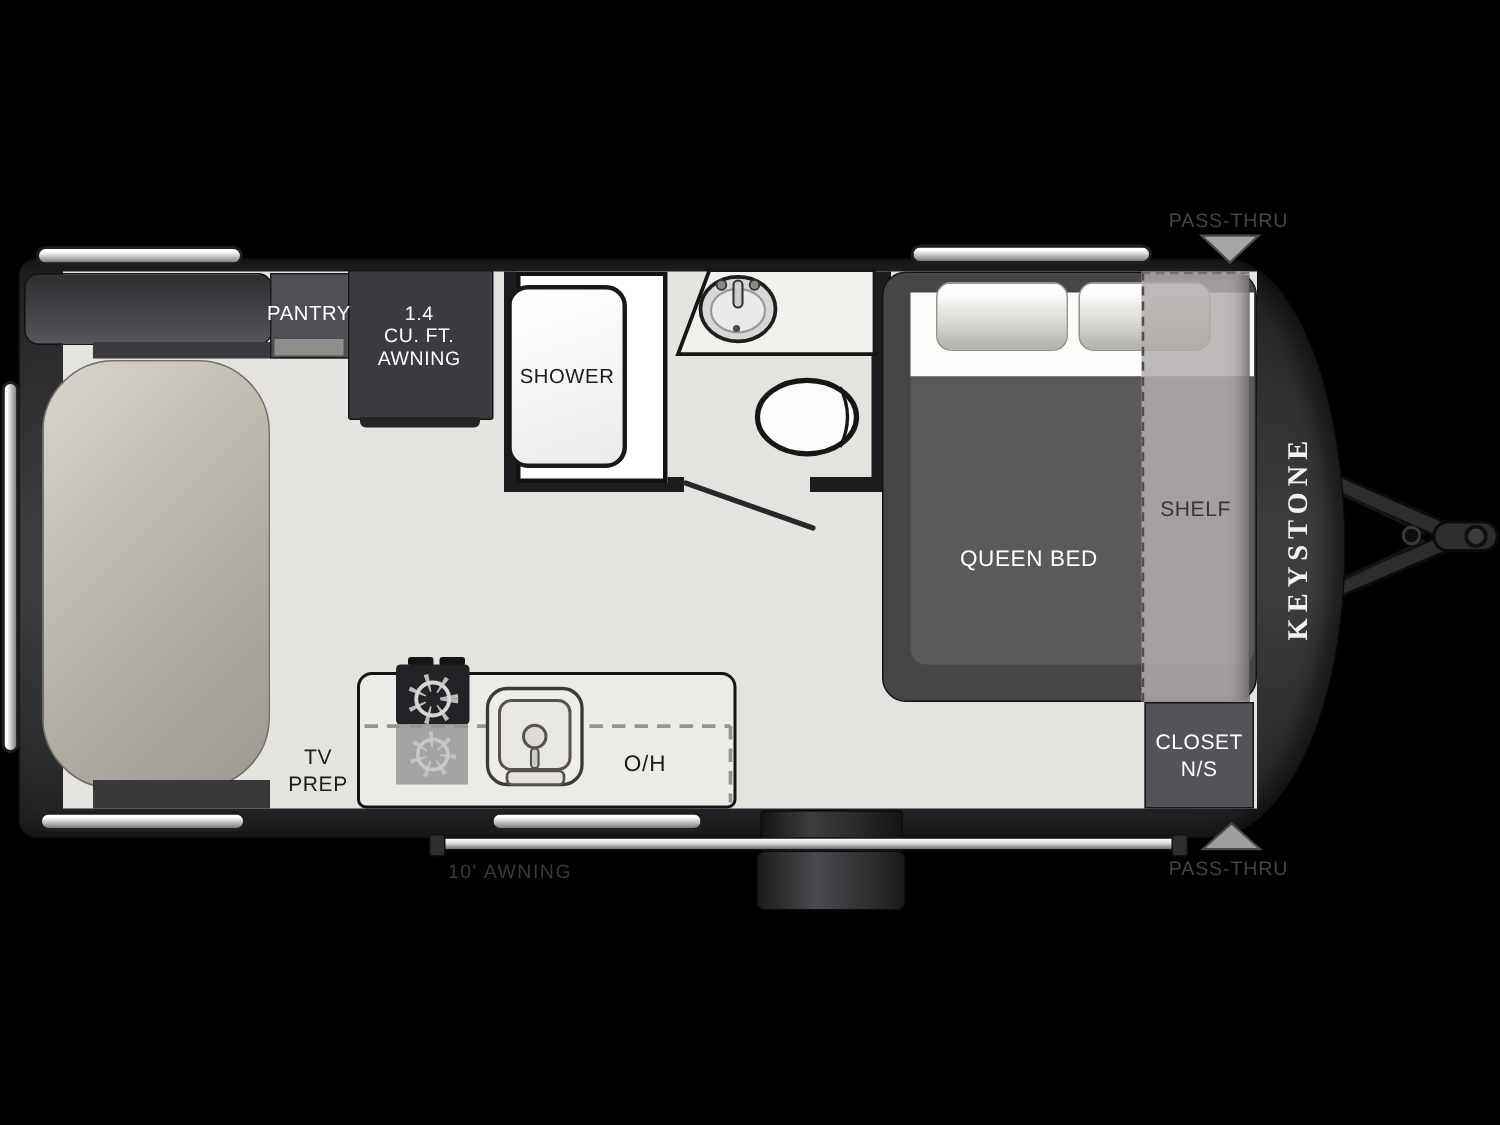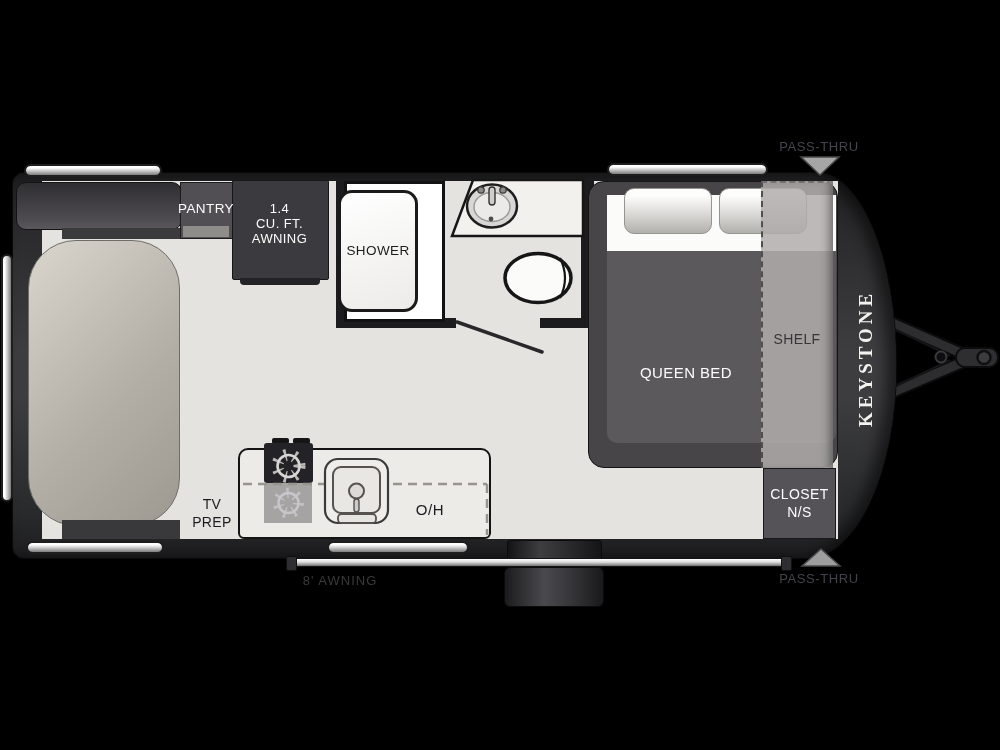--- a/index.html
+++ b/index.html
@@ -241,17 +241,17 @@
   <div class="abs awn-cap awn-cap-l"></div>
   <div class="abs awn-cap awn-cap-r"></div>
 
   <svg class="svg-arrows" width="1000" height="750">
     <polygon points="801,157 839,157 820,175" fill="#a6a6a6" stroke="#4a4a4a" stroke-width="1.5"></polygon>
     <polygon points="802,566 840,566 821,549" fill="#9e9e9e" stroke="#4a4a4a" stroke-width="1.5"></polygon>
   </svg>
 
   <div class="lbl lbl-pt lbl-pt-top">PASS-THRU</div>
   <div class="lbl lbl-pt lbl-pt-bot">PASS-THRU</div>
-  <div class="lbl lbl-awning">8' AWNING</div>
+  <div class="lbl lbl-awning">10' AWNING</div>
 
   <div class="abs keystone">KEYSTONE</div>
 
 </div>
 
 </body></html>

